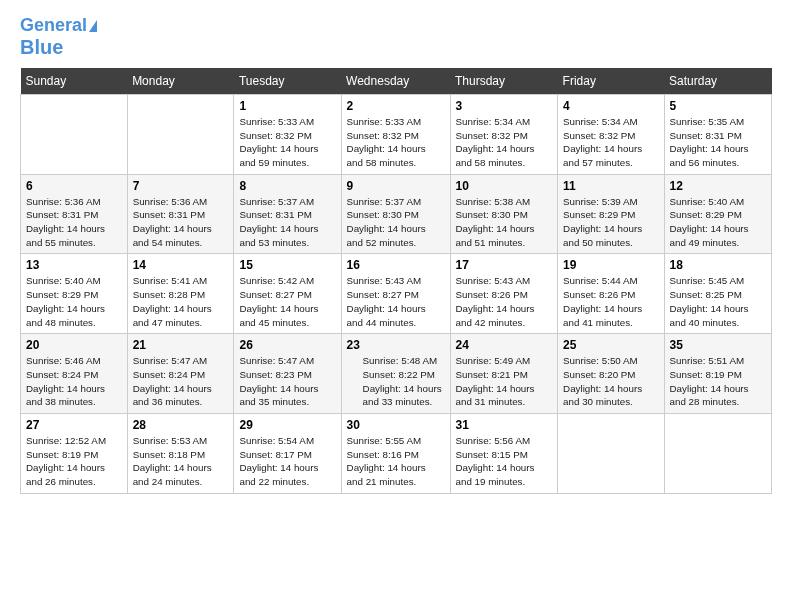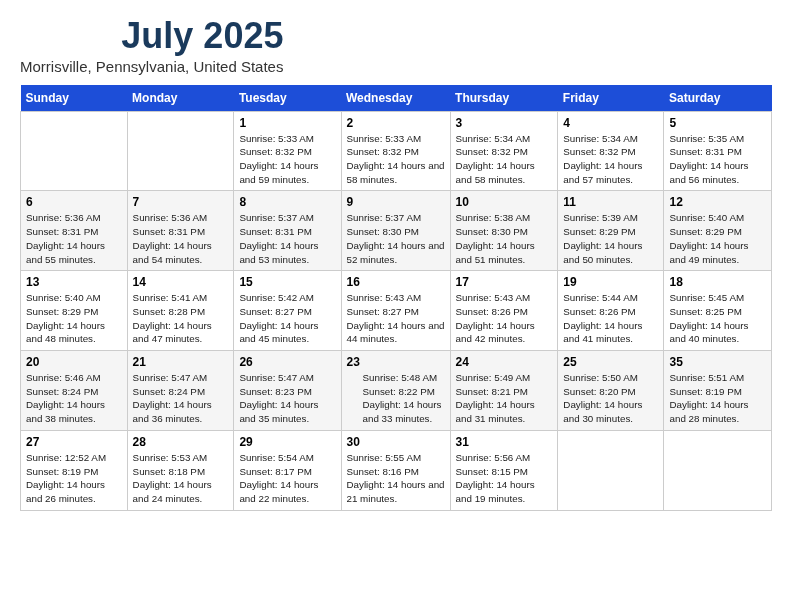--- a/index.html
+++ b/index.html
@@ -52,26 +52,26 @@
       font-size: 15px;
       color: #333;
       margin-top: 2px;
     }
     table {
       width: 100%;
       border-collapse: collapse;
       font-size: 10.5px;
     }
     thead th {
-      background-color: #1d4ed8;
+      background-color: #404040;
       color: #fff;
       text-align: left;
       padding: 6px 5px;
       font-size: 12px;
-      font-weight: bold;
+      font-weight: normal;
     }
     tbody td {
       border: 1px solid #ccc;
       vertical-align: top;
       padding: 4px 5px;
       width: 113px;
       min-height: 70px;
       background: #fff;
     }
     tbody tr:nth-child(even) td {
@@ -92,23 +92,25 @@
       background: #fff !important;
     }
     tbody tr:nth-child(even) td.empty-cell {
       background: #f5f5f5 !important;
     }
   </style>
 </head>
 <body>
 
 <div class="header">
-  <div class="title-block">
-    <div class="month-title">July 2025</div>
-    <div class="location-title">Morrisville, Pennsylvania, United States</div>
+  <div class="logo">
+    <div class="logo-text">
+      <span>General</span><span class="logo-triangle"></span>
+    </div>
+    <div class="logo-text" style="color:#4a90d9; font-size:20px; font-weight:bold;">Blue</div>
   </div>
 </div>
 
 <table>
   <thead>
     <tr>
     <th>Sunday</th>
         <th>Monday</th>
         <th>Tuesday</th>
         <th>Wednesday</th>

